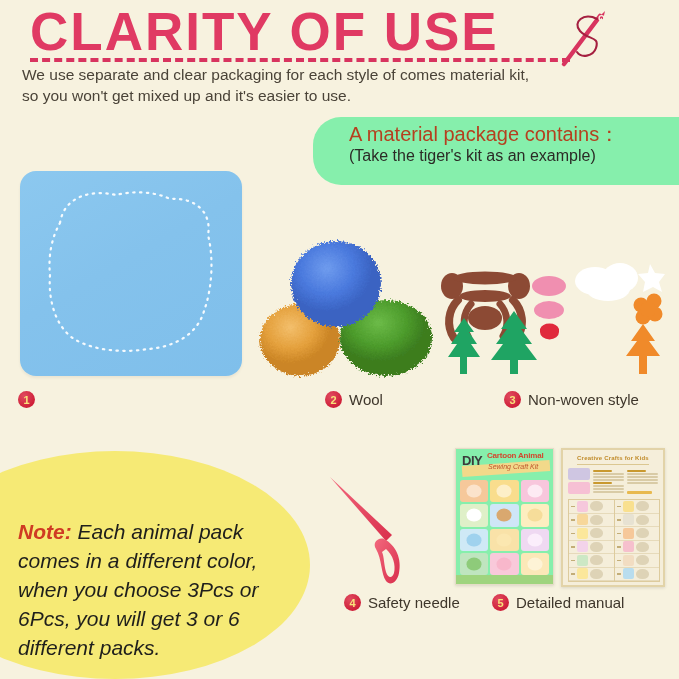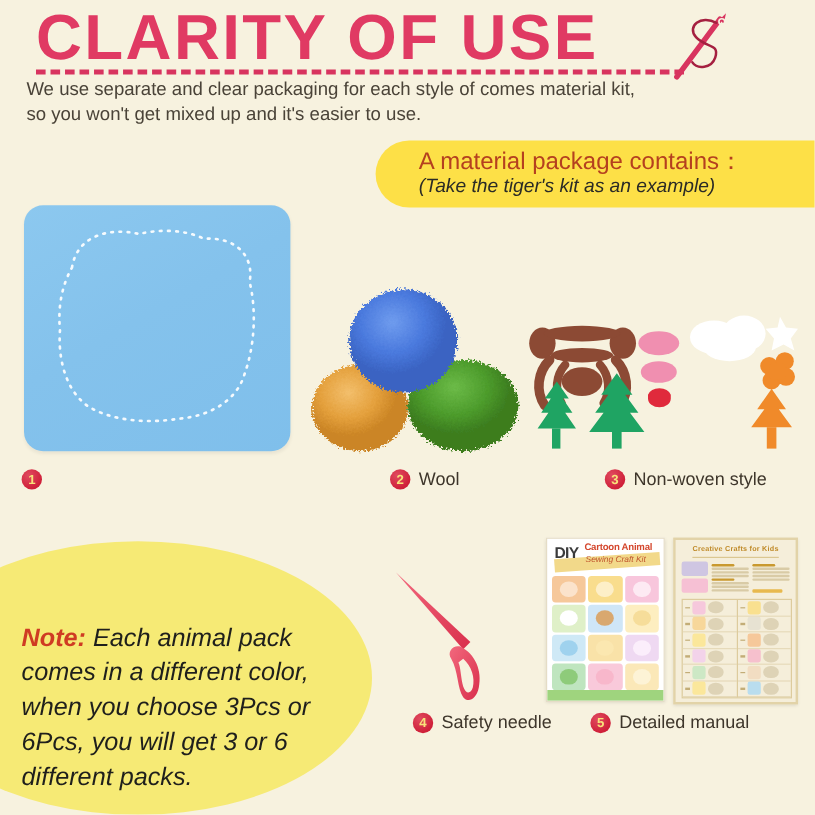--- a/index.html
+++ b/index.html
@@ -28,32 +28,32 @@
     border-top:4px dashed #d8345f;
   }
   .subtitle{
     position:absolute;left:22px;top:64px;width:640px;
     font-size:15.5px;line-height:21px;color:#4a4338;
     font-family:"Liberation Sans", sans-serif;
   }
 
   
   .pill{
-    position:absolute;left:313px;top:117px;width:366px;height:56px;
-    background:#fde047;
+    position:absolute;left:313px;top:117px;width:366px;height:68px;
+    background:#86efac;
     border-radius:28px 0 0 28px;
   }
   .pill-line1{
     position:absolute;left:36px;top:4px;
     font-size:20px;color:#b5401f;
     white-space:nowrap;
   }
   .pill-line2{
     position:absolute;left:36px;top:30px;
-    font-size:16px;font-style:italic;color:#2b2b26;
+    font-size:16px;color:#2b2b26;
     white-space:nowrap;
   }
 
   
   .blue-base{
     position:absolute;left:20px;top:171px;width:222px;height:205px;
     background:linear-gradient(150deg,#8cc8ef 0%,#84c2ec 45%,#7fbfeb 100%);
     border-radius:16px;
     box-shadow:0 2px 3px rgba(0,0,0,.06);
     overflow:hidden;
@@ -77,21 +77,21 @@
     font-style:italic;color:#1f1f1c;
   }
   .note-word{color:#cf3b23;font-weight:bold;font-style:italic;}
 
   
   .needle-wrap{position:absolute;left:326px;top:473px;width:115px;height:120px;}
 
   
   .package{
     position:absolute;left:455px;top:448px;width:97px;height:135px;
-    background:#ffffff;border:1px solid #e5ddc6;
+    background:#86efac;border:1px solid #e5ddc6;
     box-shadow:0 1px 3px rgba(0,0,0,.12);
     overflow:hidden;
     text-align:center;
   }
   .pk-band{position:absolute;left:6px;top:14px;width:88px;height:11px;background:#f2d98a;transform:rotate(-4deg);}
   .pk-diy{position:absolute;left:6px;top:4px;font-size:13px;font-weight:bold;color:#3b3b3b;letter-spacing:-.5px;}
   .pk-ca{position:absolute;left:30px;top:3px;font-size:8px;font-weight:bold;color:#d4472e;letter-spacing:-.2px;}
   .pk-sck{position:absolute;left:32px;top:14px;font-size:7px;font-style:italic;color:#c0562e;}
   .pk-grid{position:absolute;left:4px;top:31px;width:89px;height:95px;display:grid;
     grid-template-columns:repeat(3,1fr);grid-template-rows:repeat(4,1fr);gap:2px;}

